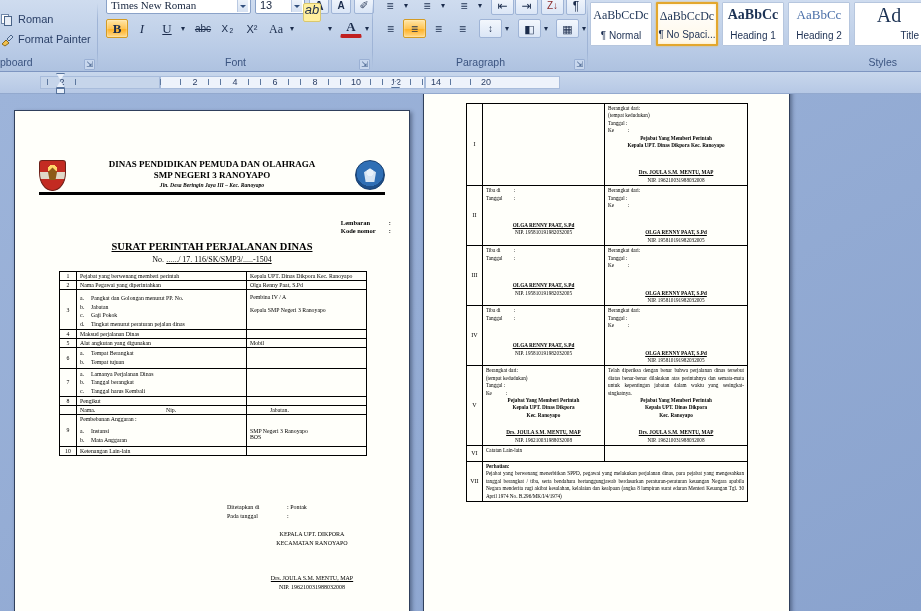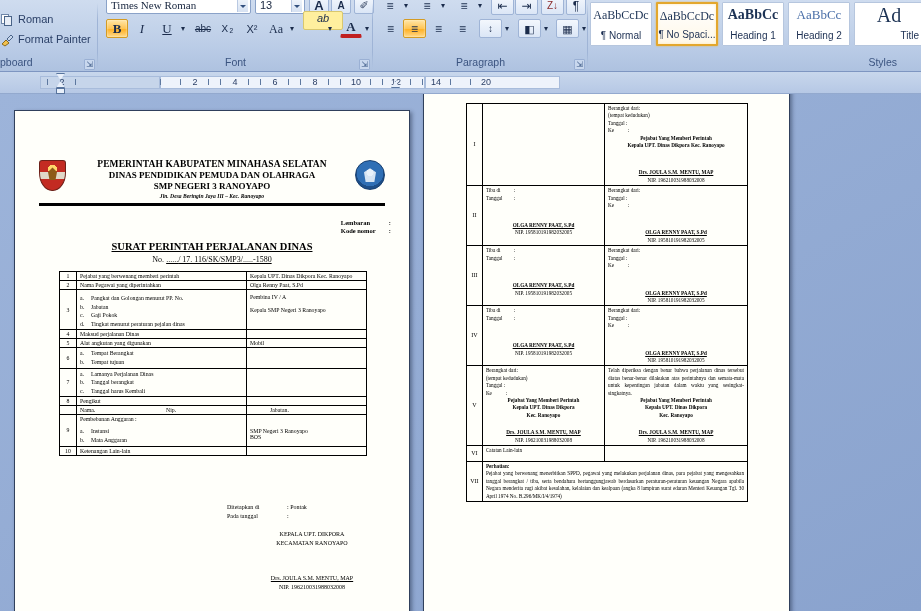--- a/index.html
+++ b/index.html
@@ -282,21 +282,21 @@
         <span>X₂</span>
       </div>
       <div class="btn" style="left:143px; top:19px; width:22px; height:19px; line-height:18px; font-size:11px;">
         <span>X²</span>
       </div>
       <div class="btn" style="left:167px; top:19px; width:22px; height:19px; line-height:18px; font-family:'Liberation Serif',serif; font-size:12px;">
         <span>Aa</span>
       </div>
       <div class="btn" style="left:189px; top:19px; width:10px; height:19px; line-height:18px; font-size:8px;">▾</div>
 
-      <div class="btn" style="left:205px; top:11px; width:40px; height:19px; background:#ffef9e; border:1px solid #d9c76e; line-height:12px; font-size:11px; font-style:italic;">
+      <div class="btn" style="left:205px; top:3px; width:18px; height:19px; background:#ffef9e; border:1px solid #d9c76e; line-height:12px; font-size:13px; font-style:italic;">
         <span>ab</span>
       </div>
       <div class="btn" style="left:227px; top:19px; width:10px; height:19px; line-height:18px; font-size:8px;">▾</div>
       <div class="btn" style="left:242px; top:19px; width:22px; height:19px; line-height:13px; font-weight:bold; font-family:'Liberation Serif',serif; font-size:13px; border-bottom:4px solid #c02020;">
         <span>A</span>
       </div>
       <div class="btn" style="left:264px; top:19px; width:10px; height:19px; line-height:18px; font-size:8px;">▾</div>
     </div>
     <div class="grp-label">Font</div>
     <div class="dlg">⇲</div>
@@ -398,36 +398,35 @@
   <div class="ind-bot" style="left:391px; top:9px;"></div>
 </div>
 
 <div id="canvas">
 
   <div class="page" id="page1">
 
     <div class="lh">
       <div class="emblem-l"></div>
       <div class="emblem-r"></div>
-      <div class="lh-txt lh1">PEMERINTAH KABUPATEN MINAHASA SELATAN</div>
       <div class="lh-txt lh2">DINAS PENDIDIKAN PEMUDA DAN OLAHRAGA</div>
       <div class="lh-txt lh3">SMP NEGERI 3 RANOYAPO</div>
       <div class="lh-txt lh4">Jln. Desa Beringin Jaya III – Kec. Ranoyapo</div>
       <div class="lh-rule"></div>
     </div>
 
     <div class="kode">
       <div><span>Lembaran</span><span style="width:auto">:</span></div>
       <div><span>Kode nomor</span><span style="width:auto">:</span></div>
     </div>
 
     <div class="doctitle">SURAT PERINTAH PERJALANAN DINAS</div>
     <div class="docno">
       <span>No.</span>
-      <u>......</u><u>/ 17. 116/SK/SMP3/</u><u>.....</u><u>-1580</u>
+      <u>......</u><u>/ 17. 116/SK/SMP3/</u><u>.....</u><u>-1504</u>
     </div>
 
     <table class="doc" id="tbl1">
       <tbody>
           <tr>
         <td class="n">1</td>
         <td class="a">Pejabat yang berwenang memberi perintah</td>
         <td>Kepala UPT. Dinas Dikpora Kec. Ranoyapo</td>
       </tr>
       <tr>

